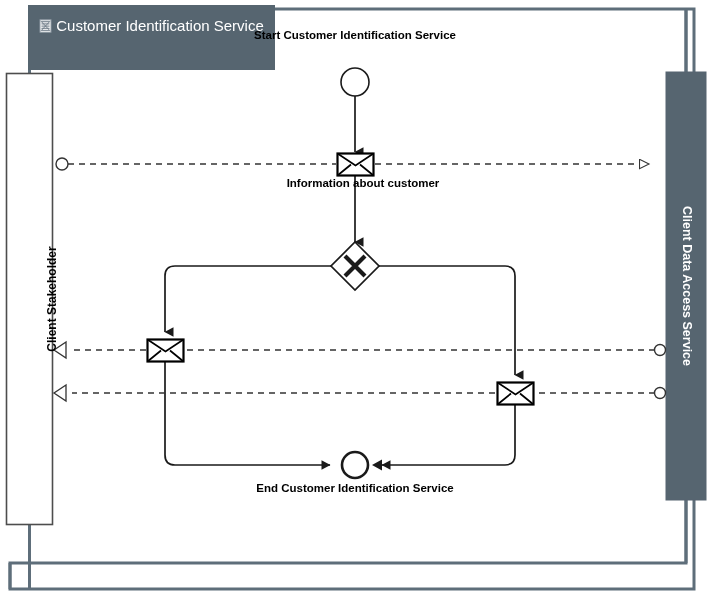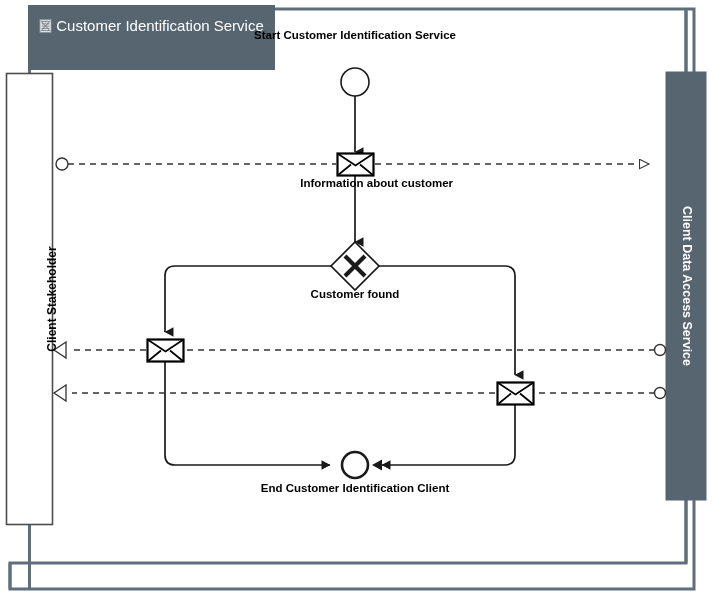--- a/index.html
+++ b/index.html
@@ -201,21 +201,20 @@
       </svg>
     </span><span>Customer Identification Service</span>
   </div>
 
   <div id="left-lane-label" class="lane-label-v">Client Stakeholder</div>
 
   <div id="right-lane-label" class="lane-label-v">Client Data Access Service</div>
 
   <div class="lbl" style="left:250px; top:28px; width:210px;">Start Customer Identification Service</div>
 
-  <div class="lbl" style="left:243px; top:176px; width:210px;text-align:right;">Information about customer</div>
-
-  <div class="lbl" style="left:265px; top:287px; width:180px;">Customer found</div>
-
-
-
-  <div class="lbl" style="left:250px; top:481px; width:210px;">End Customer Identification Client</div>
+  <div class="lbl" style="left:258px; top:176px; width:210px;">Information about customer</div>
+
+
+
+
+  <div class="lbl" style="left:250px; top:481px; width:210px;">End Customer Identification Service</div>
 
 </div>
 
 </body></html>

